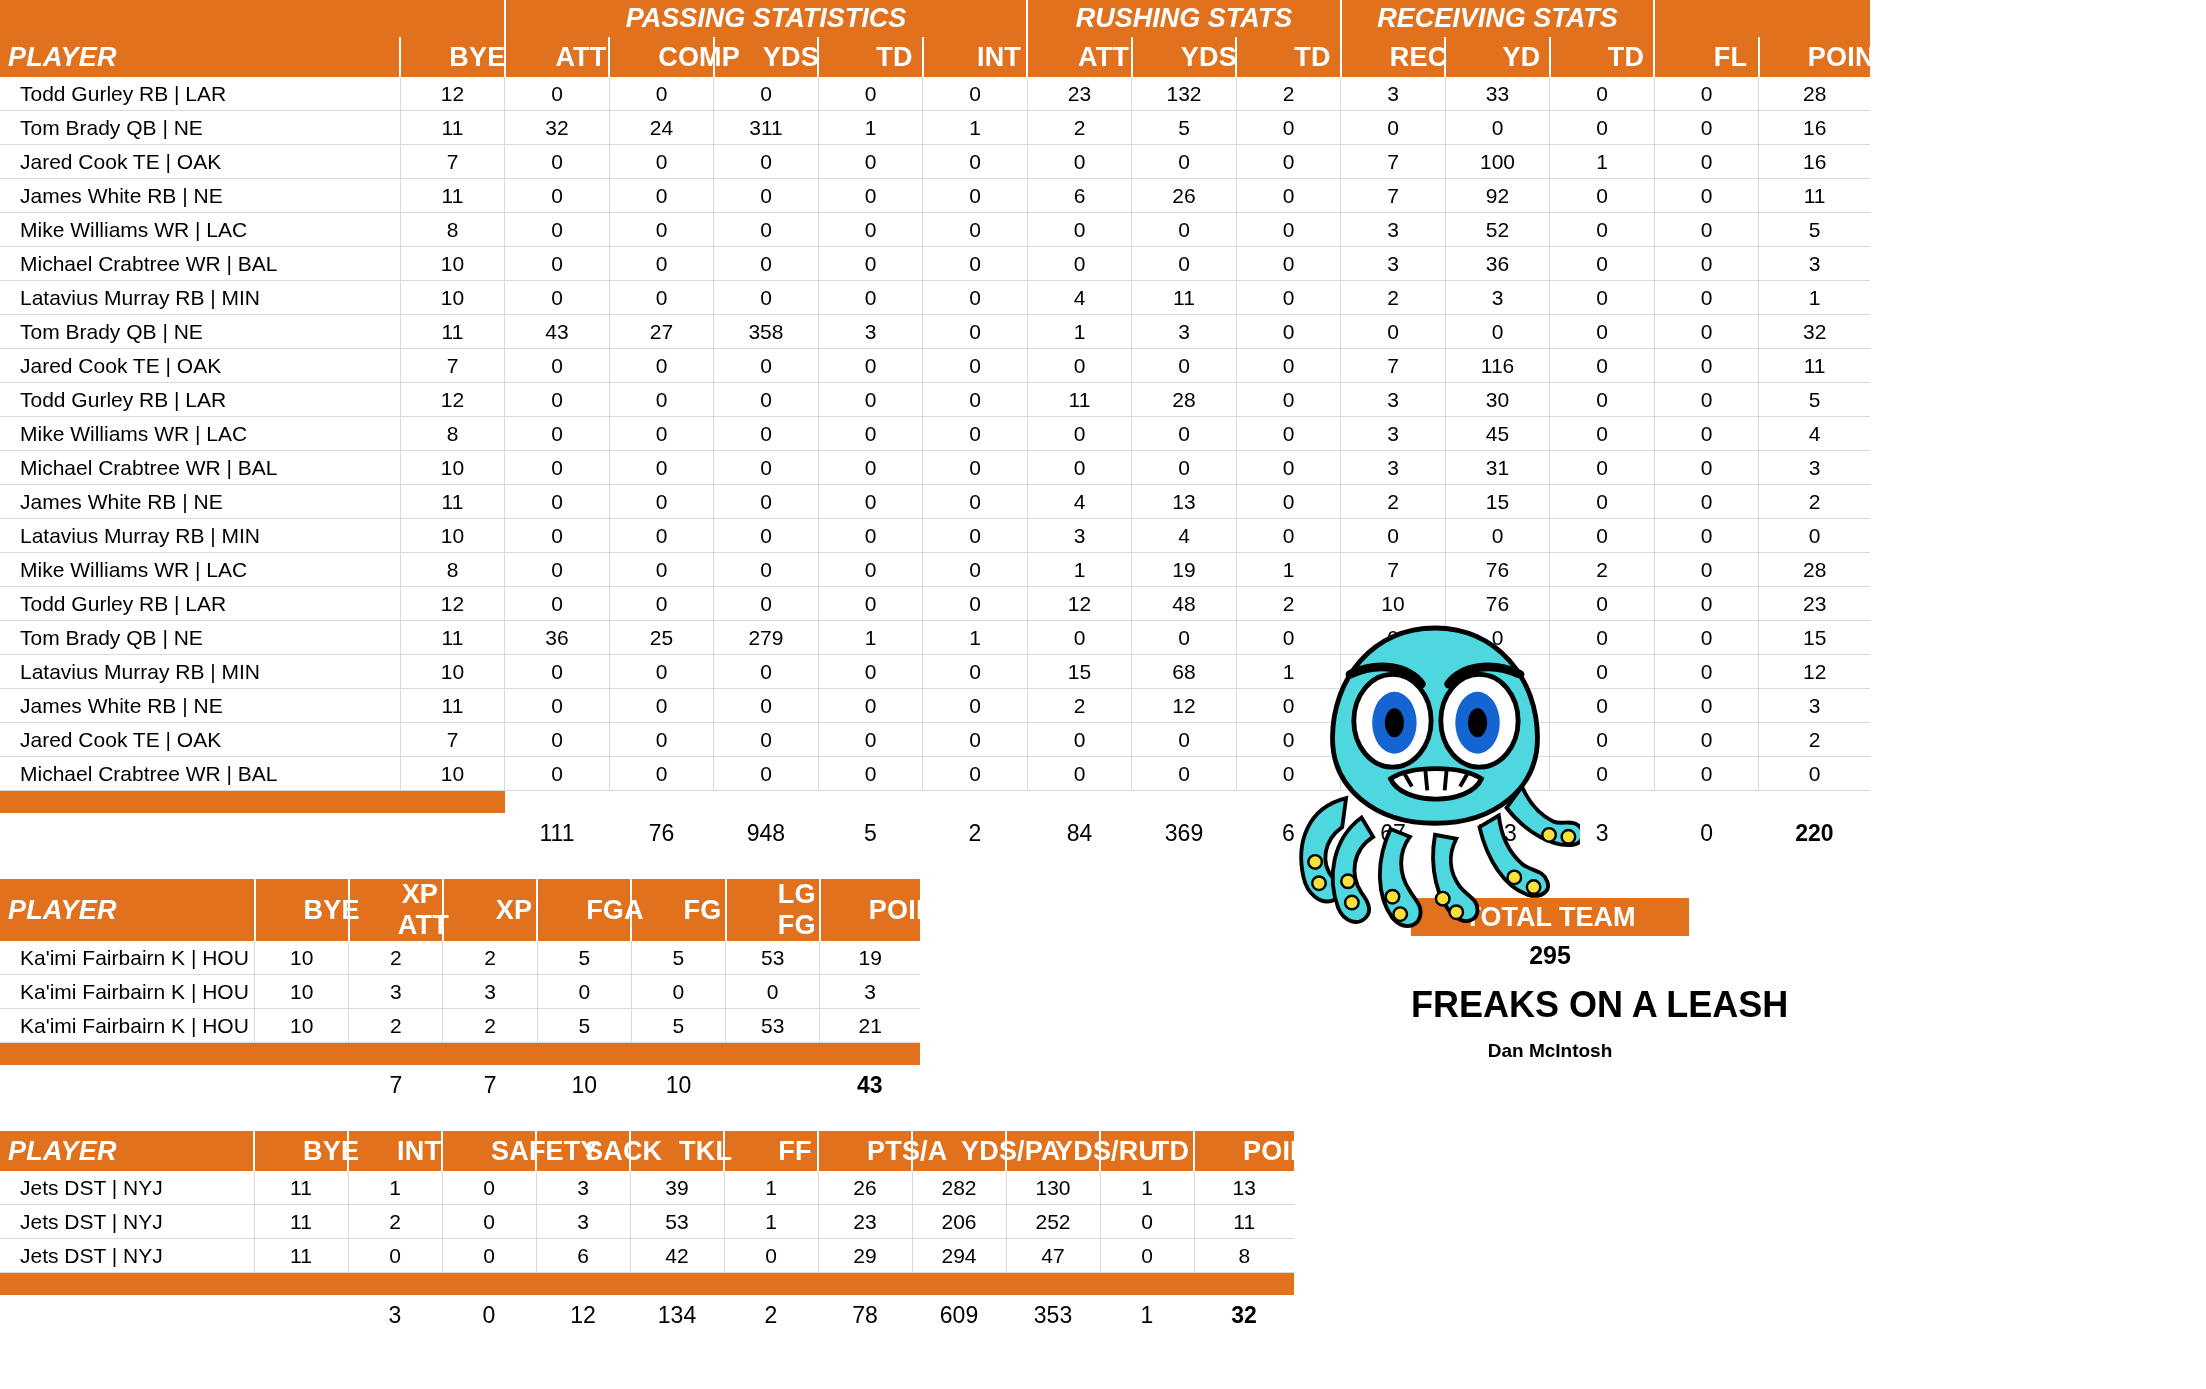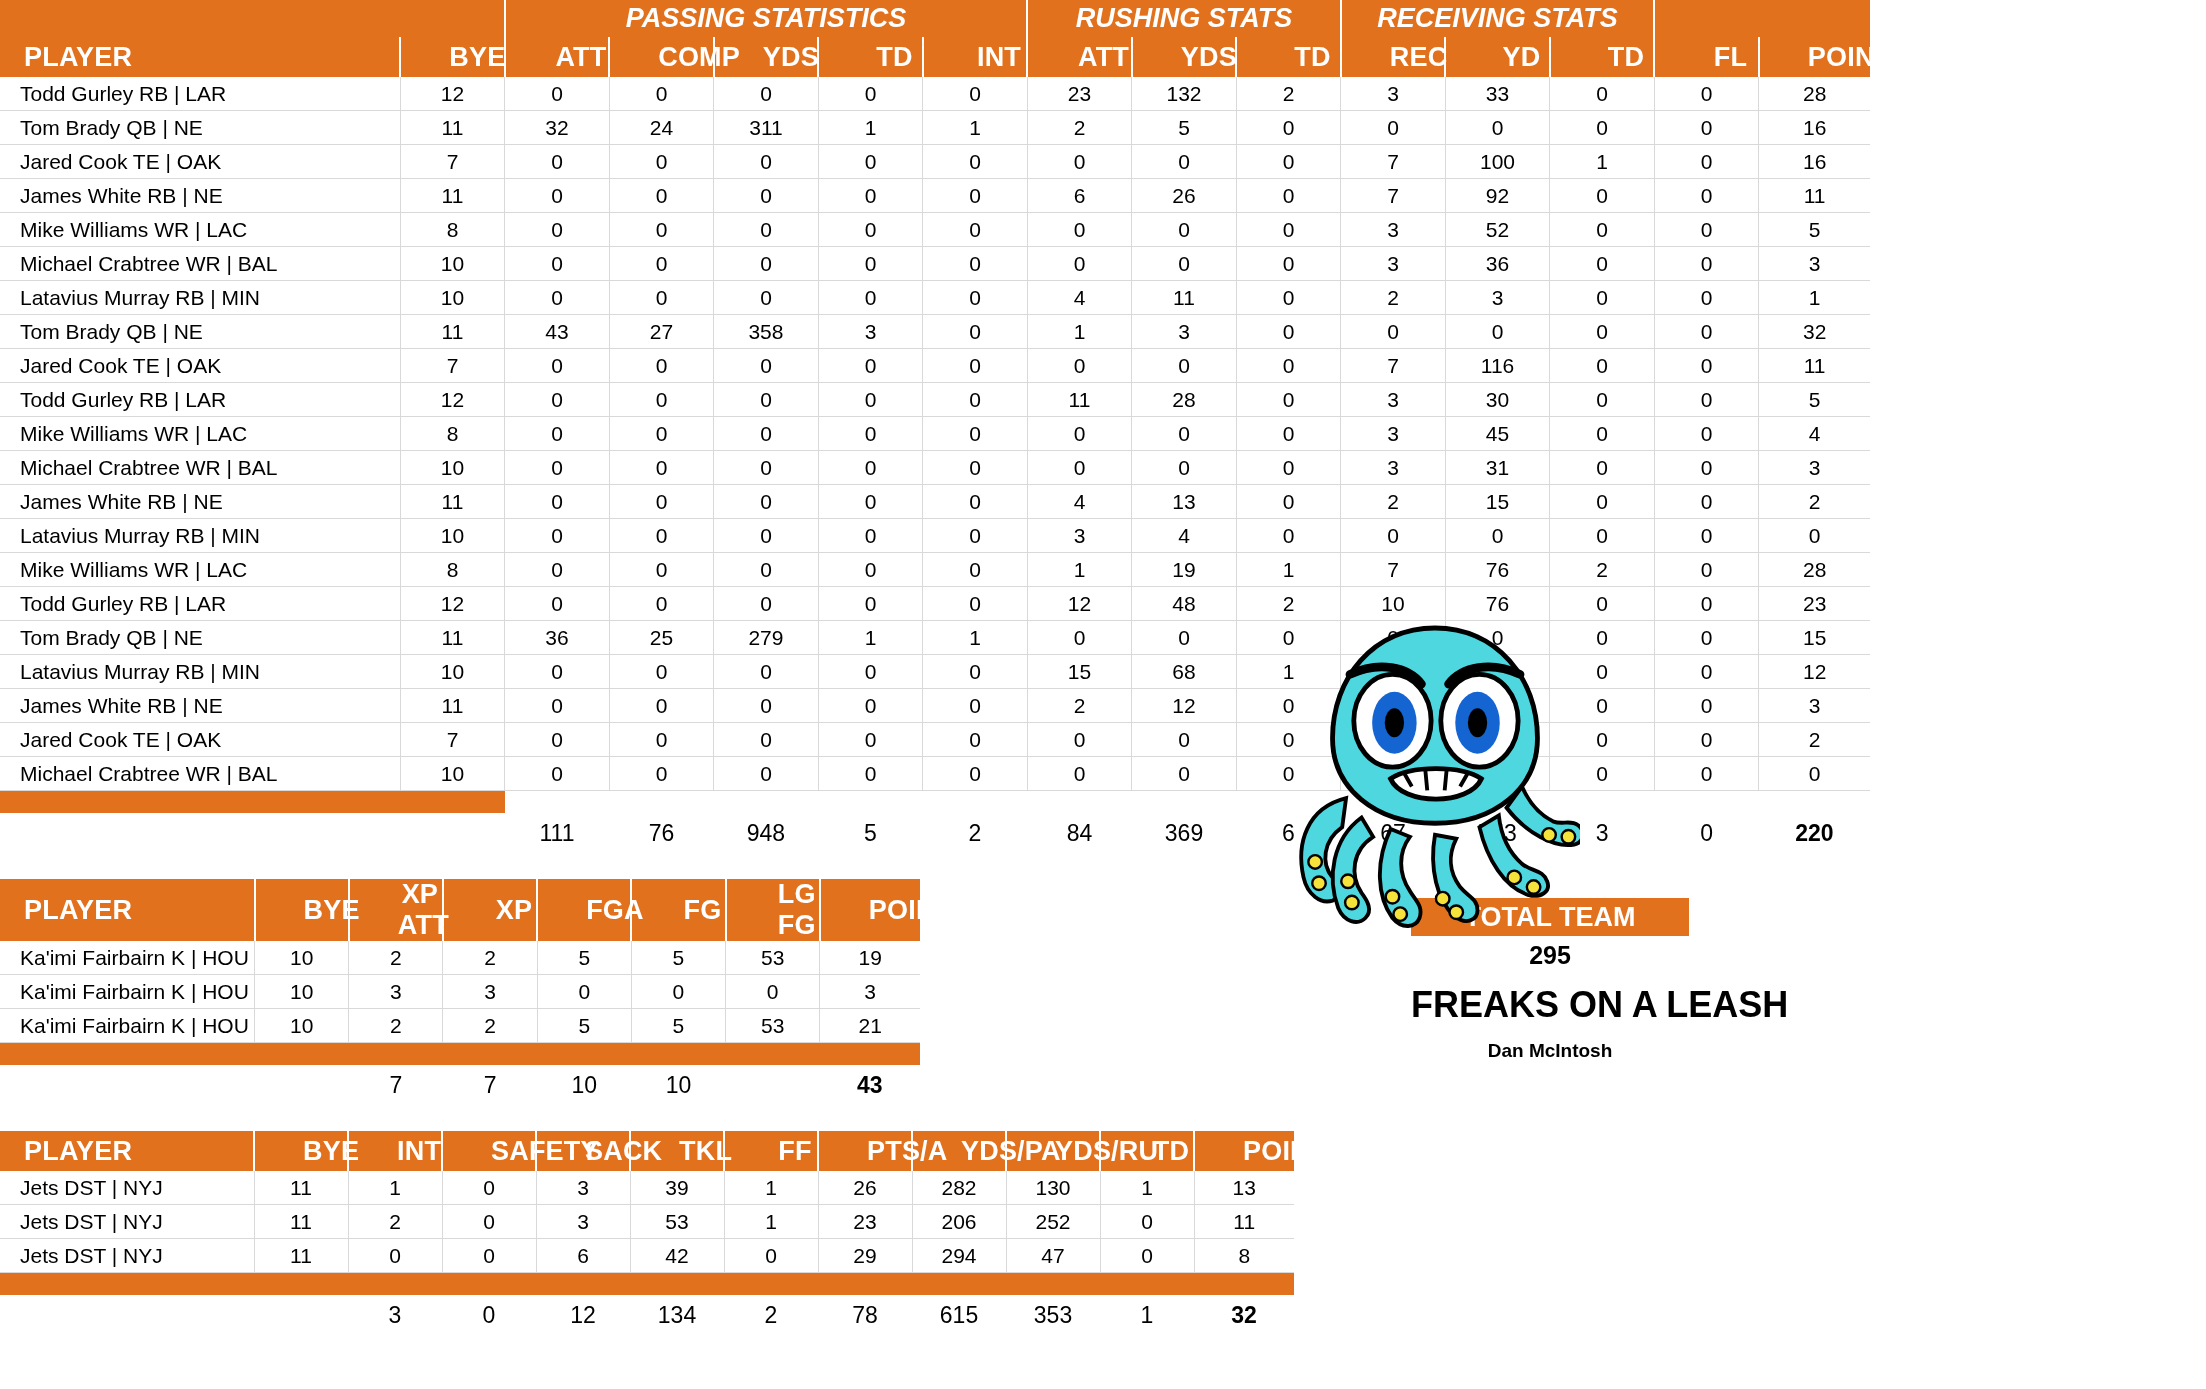--- a/index.html
+++ b/index.html
@@ -28,21 +28,21 @@
     background:#E2711D;
     color:#ffffff;
     font-weight:bold;
     font-style:italic;
     font-size:27px;
     text-align:center;
     height:37px;
     vertical-align:middle;
   }
   .grp-blank{background:#E2711D;}
-  .hdr-left{text-align:left;padding-left:24px;}
+  .hdr-left{text-align:left;padding-left:8px;font-style:italic;}
   .hdr-ctr{text-align:center;padding-left:48px;}
 
   .data{
     font-size:21px;
     height:33px;
     vertical-align:middle;
     border-bottom:1px solid #d9d9d9;
     background:#ffffff;
   }
   .name{text-align:left;padding-left:20px;white-space:nowrap;}
@@ -701,21 +701,21 @@
       </tr>
       <tr class="totrow" id="dst-totals">
           <td></td>
           <td></td>
           <td>3</td>
           <td>0</td>
           <td>12</td>
           <td>134</td>
           <td>2</td>
           <td>78</td>
-          <td>615</td>
+          <td>609</td>
           <td>353</td>
           <td>1</td>
           <td class="bold">32</td>
         </tr>
     </tbody>
   </table>
 
   <div class="rightpanel" style="left:1411px;top:898px;">
     <div class="ttp-bar">TOTAL TEAM POINTS</div>
     <div class="ttp-val">295</div>

